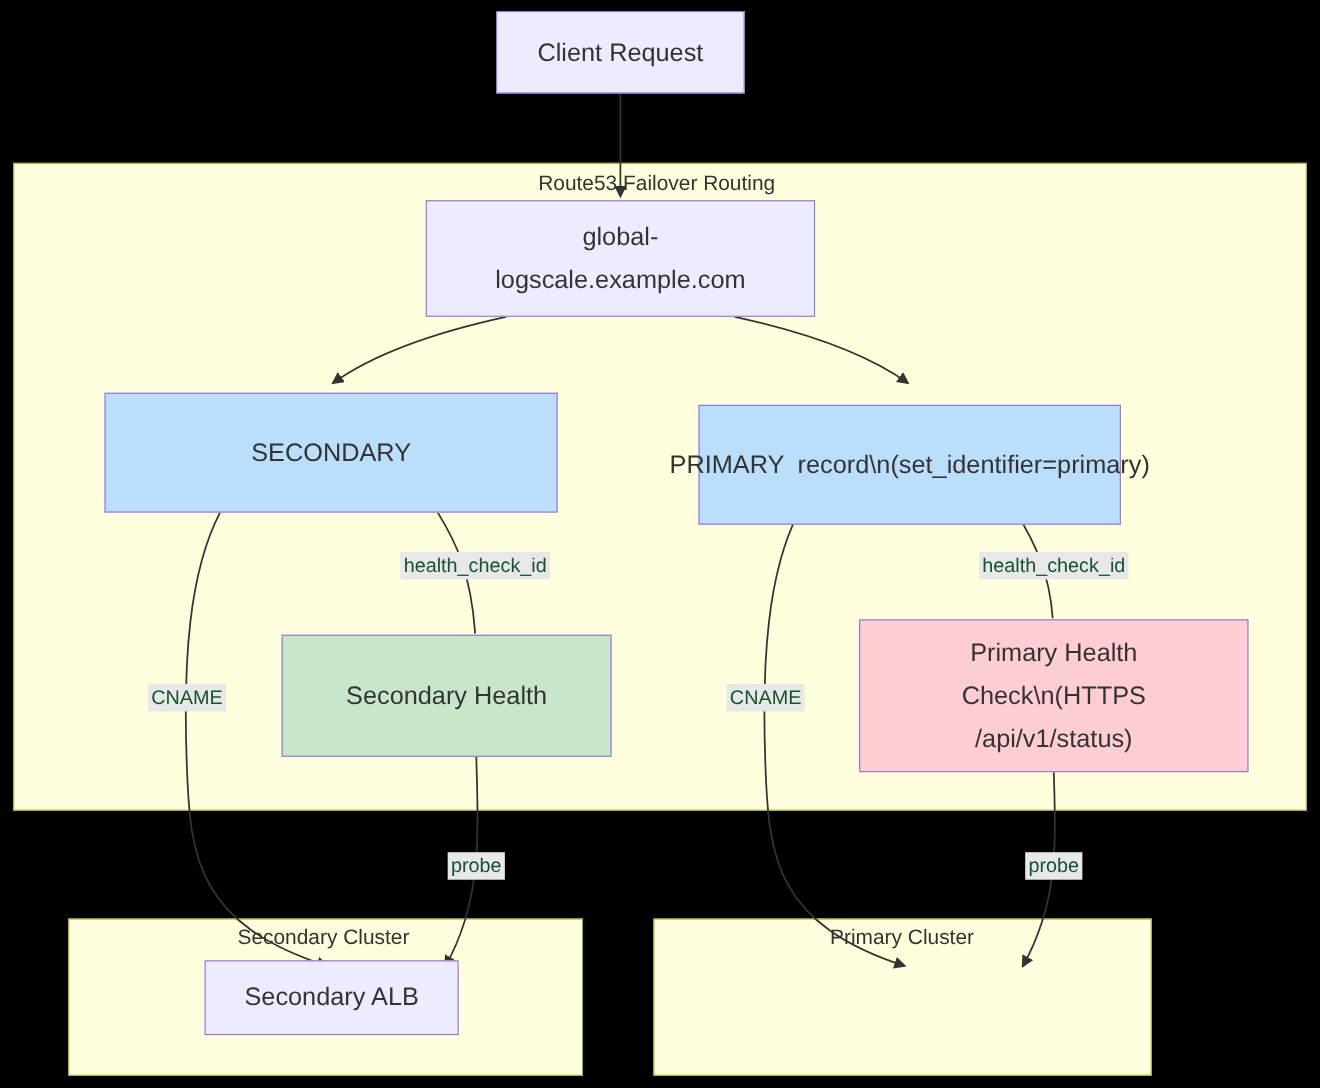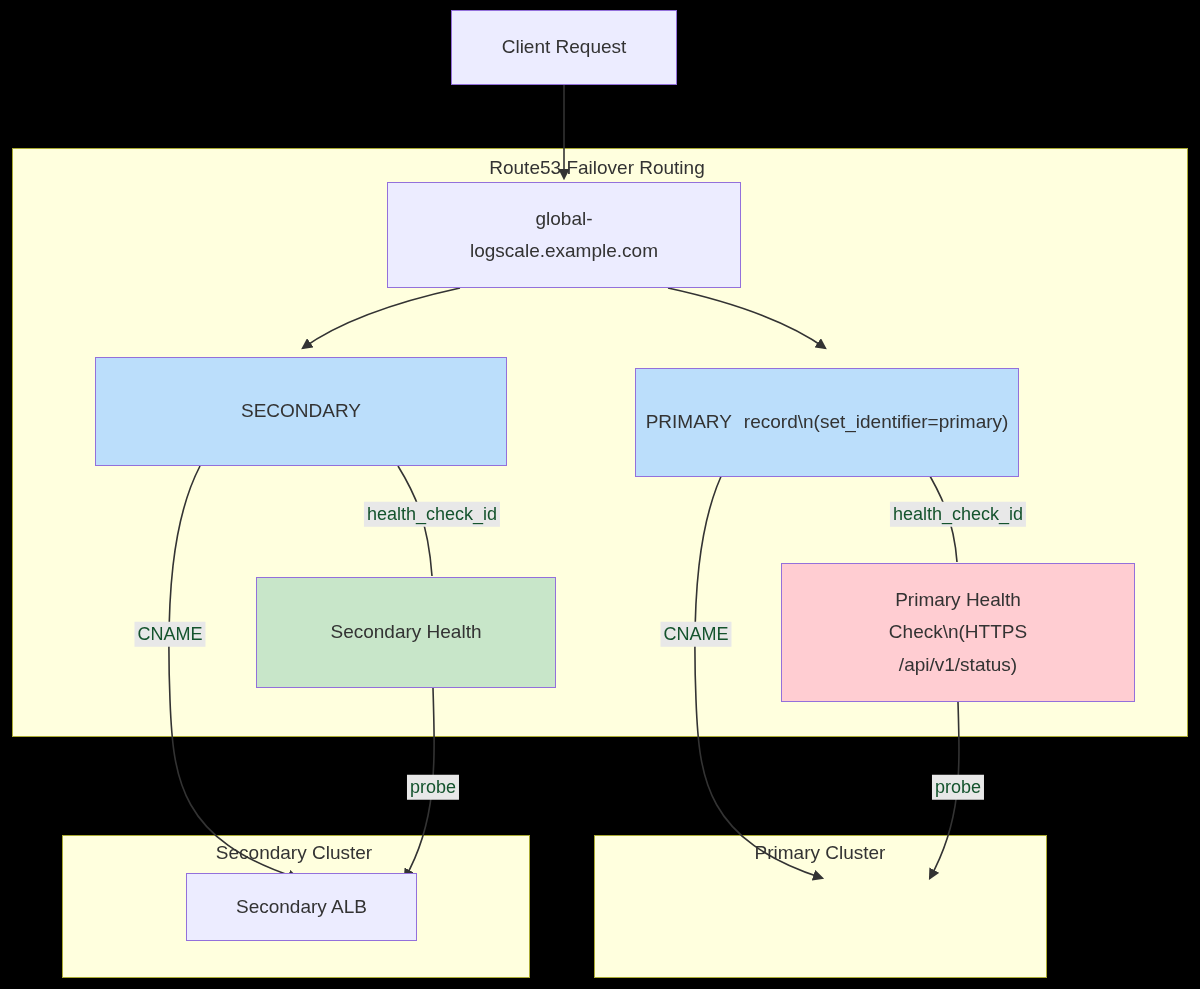--- a/index.html
+++ b/index.html
@@ -43,21 +43,21 @@
     line-height: 1;
   }
   .node {
     position: absolute;
     box-sizing: border-box;
     border: 1px solid #9370db;
     display: flex;
     align-items: center;
     justify-content: center;
     text-align: center;
-    font-size: 19px;
+    font-size: 23px;
     color: #333333;
     line-height: 1.7;
     padding: 16px 10px;
   }
   .node-lavender { background: #ececff; }
   .node-blue     { background: #bbdefb; gap: 12px; }
   .node-green    { background: #c8e6c9; }
   .node-pink     { background: #ffcdd2; }
   .node span { display: block; }
   .edge-label {

